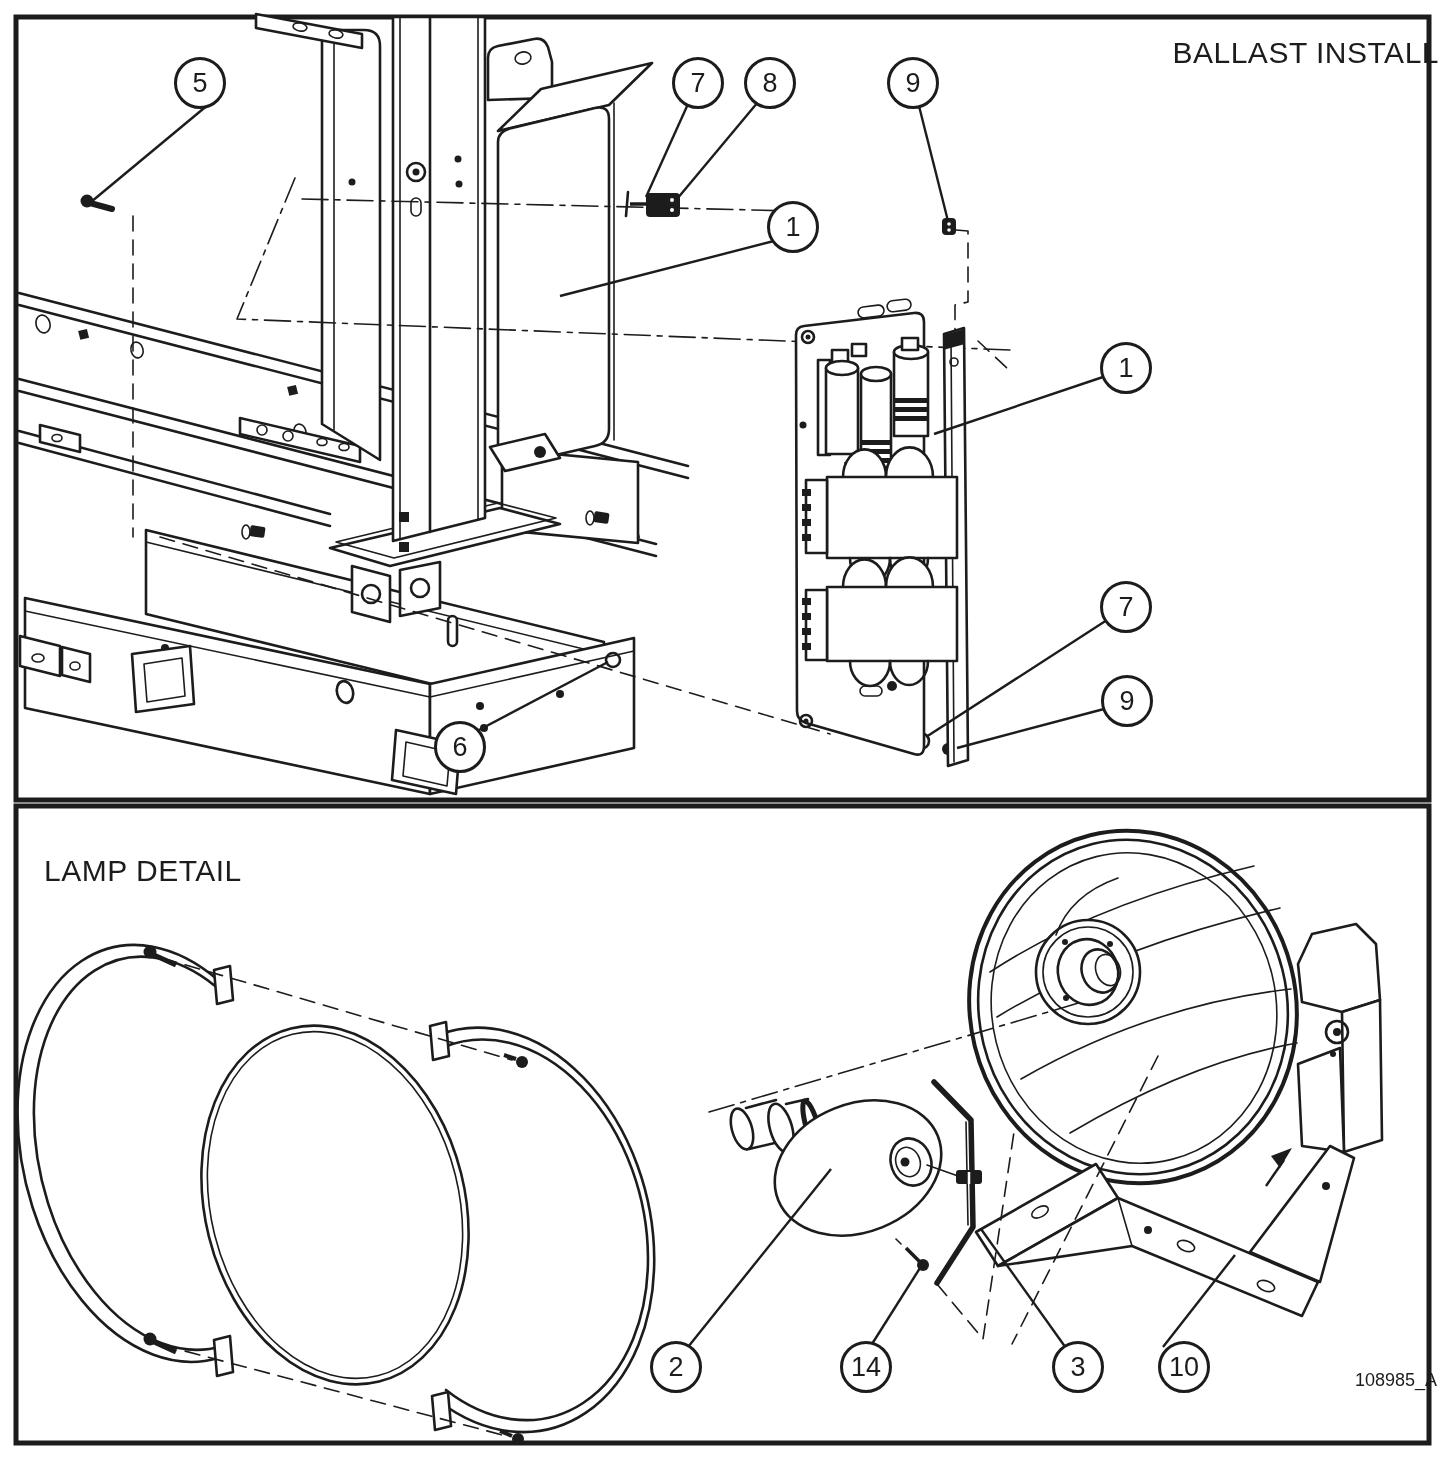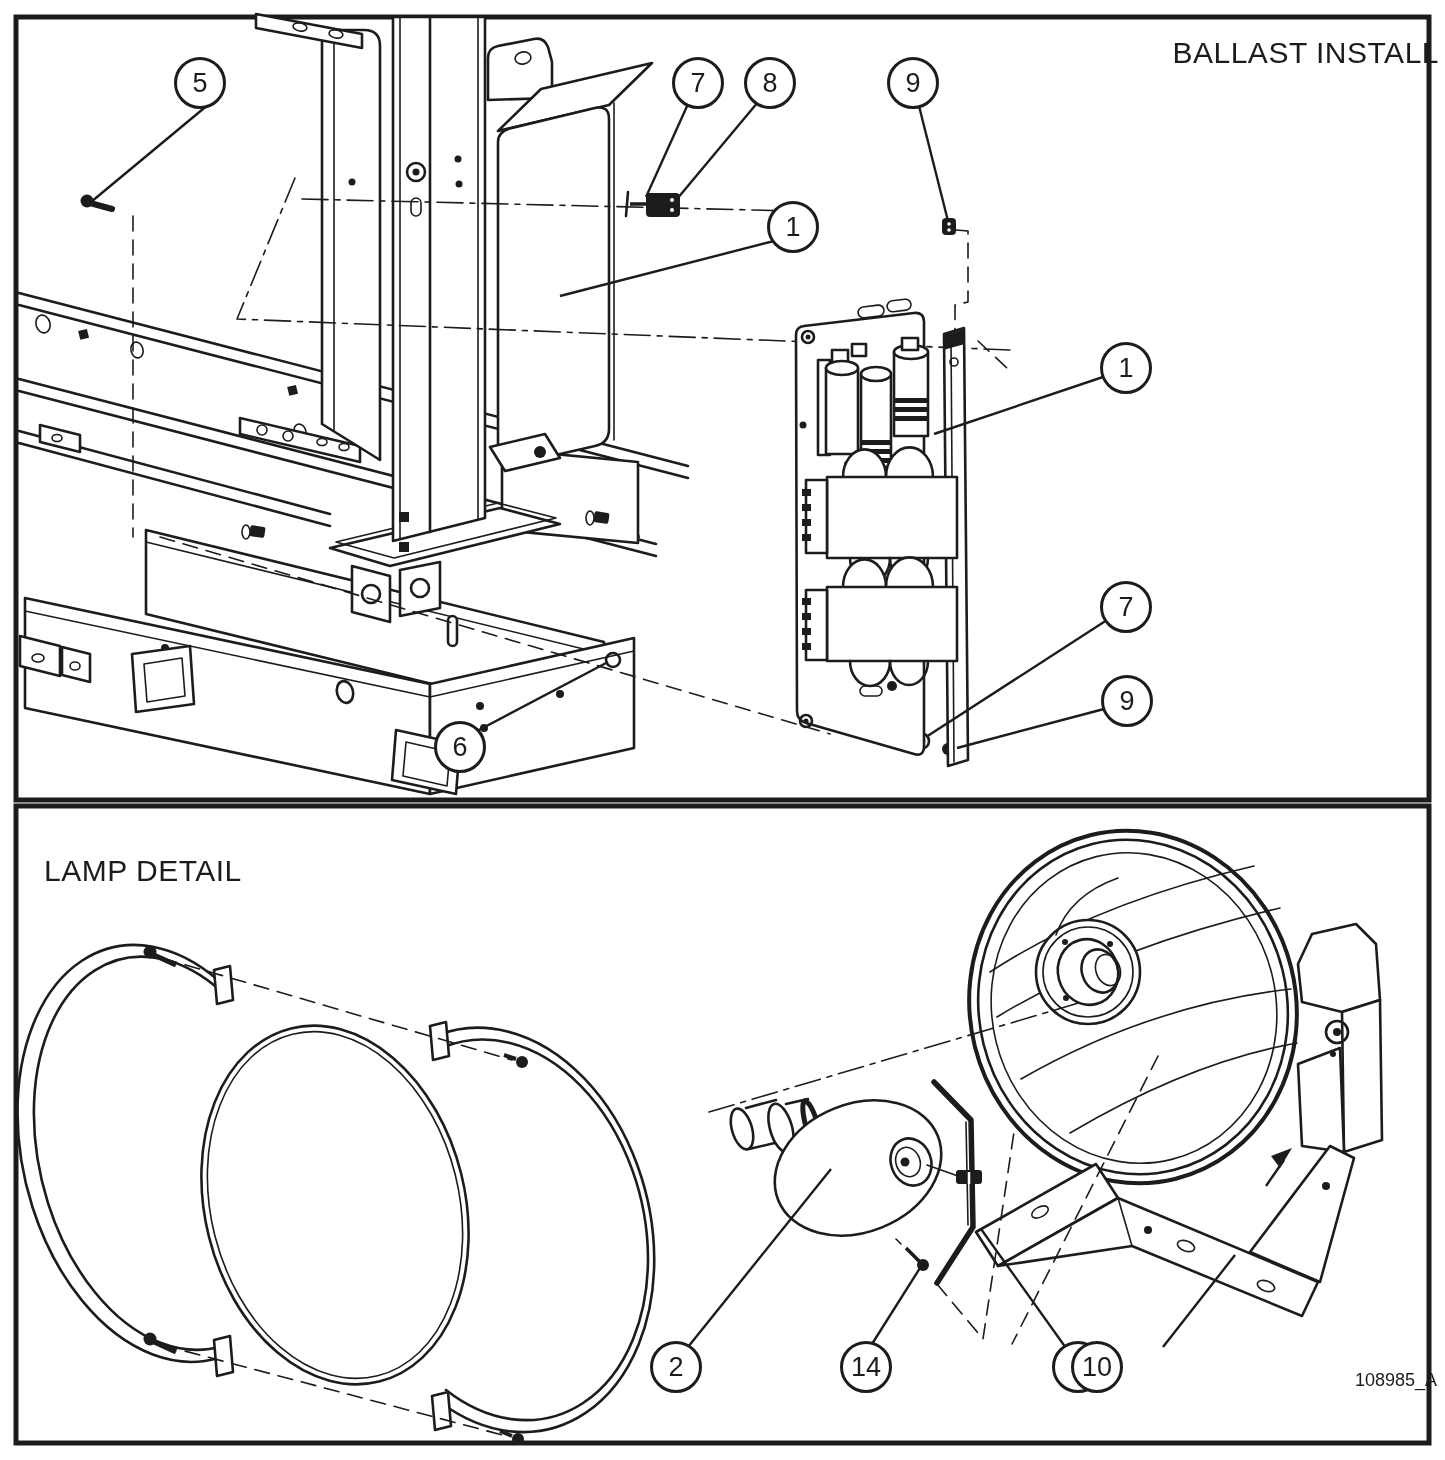--- a/index.html
+++ b/index.html
@@ -362,15 +362,15 @@
   <div class="callout" style="left:770px;top:83px">8</div>
   <div class="callout" style="left:913px;top:83px">9</div>
   <div class="callout" style="left:793px;top:227px">1</div>
   <div class="callout" style="left:1126px;top:368px">1</div>
   <div class="callout" style="left:1126px;top:607px">7</div>
   <div class="callout" style="left:1127px;top:701px">9</div>
   <div class="callout" style="left:460px;top:747px">6</div>
   <div class="callout" style="left:676px;top:1367px">2</div>
   <div class="callout" style="left:866px;top:1367px">14</div>
   <div class="callout" style="left:1078px;top:1367px">3</div>
-  <div class="callout" style="left:1097px;top:1367px">10</div>
+  <div class="callout" style="left:1184px;top:1367px">10</div>
 
 </div>
 
 </body></html>

